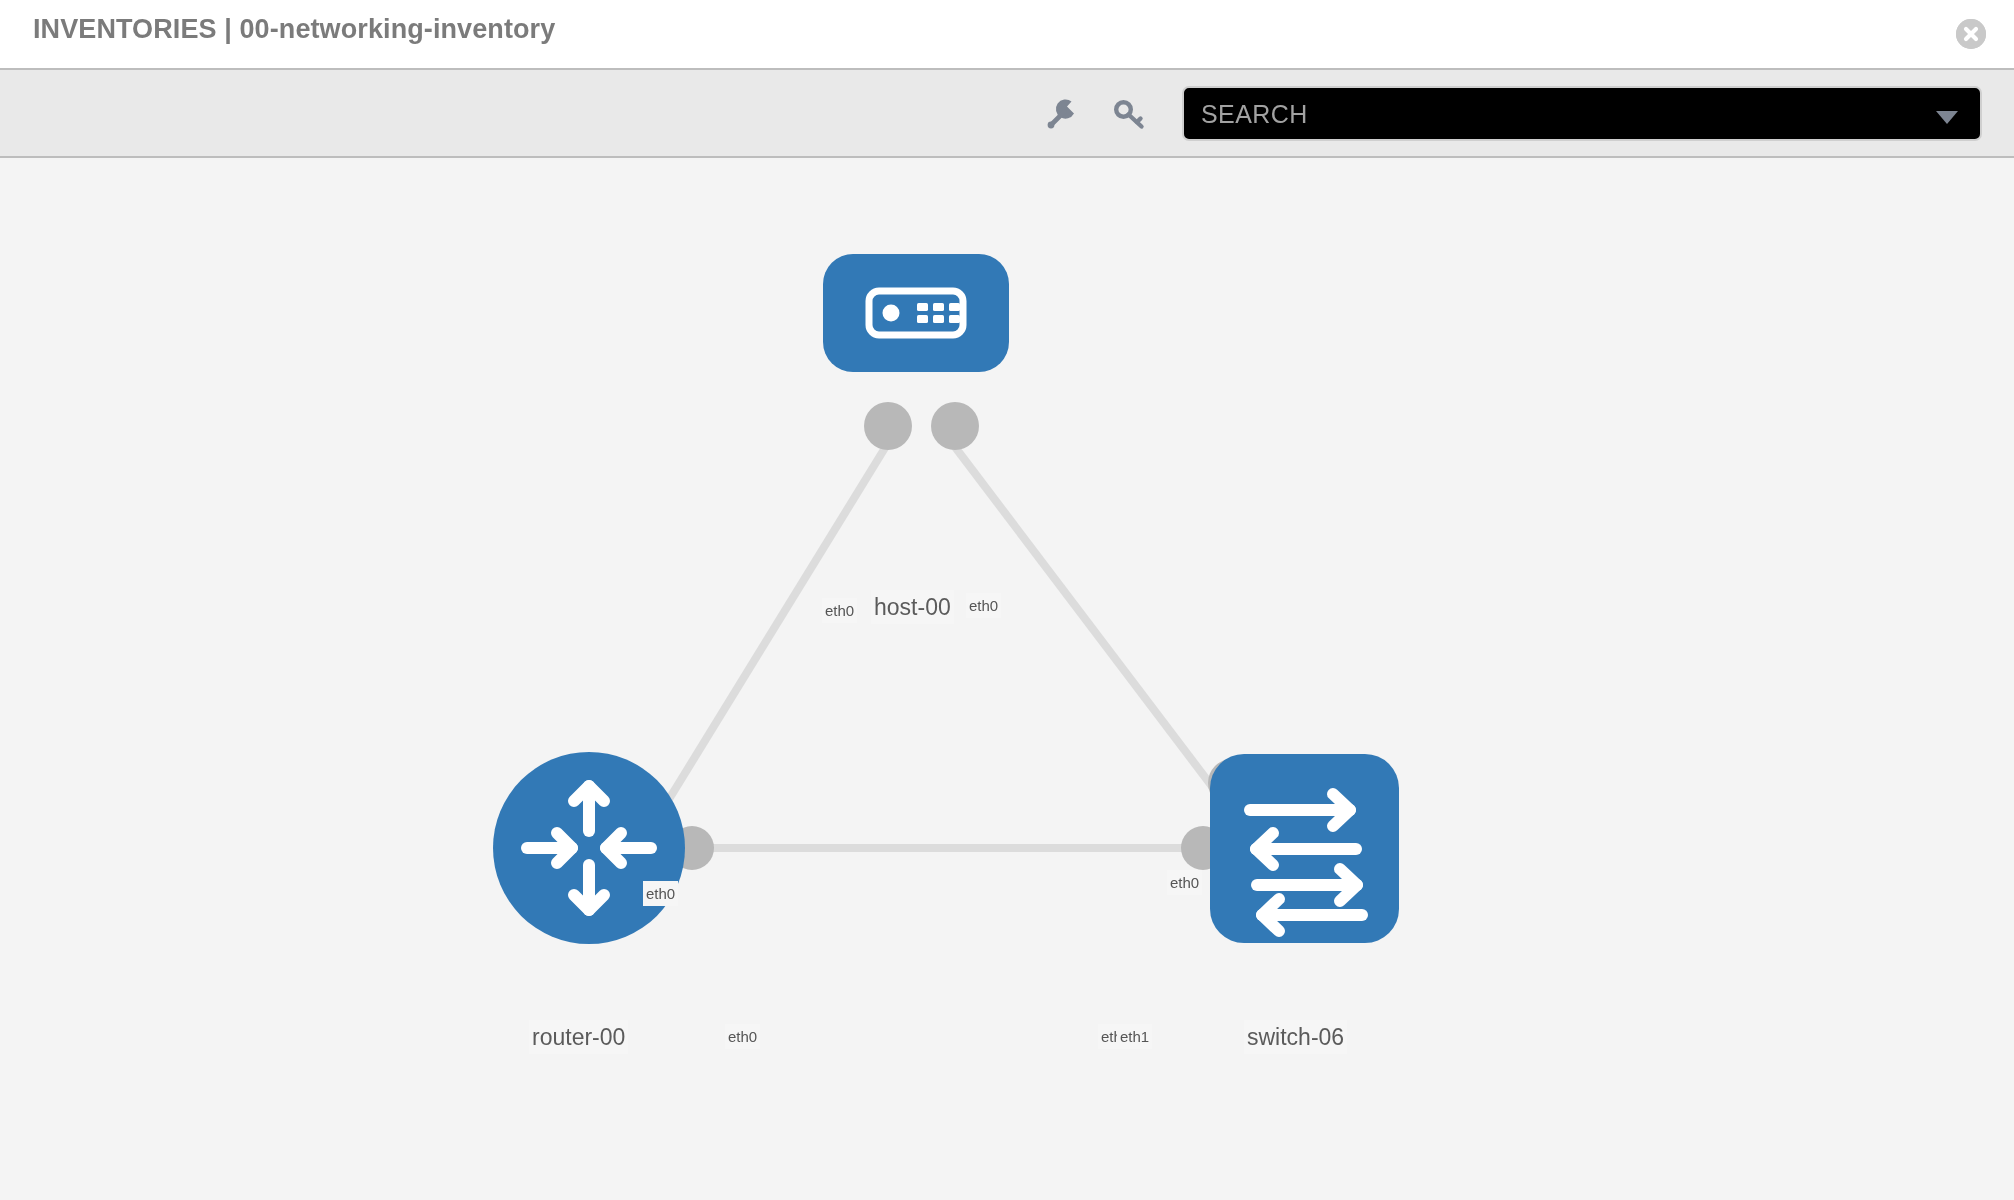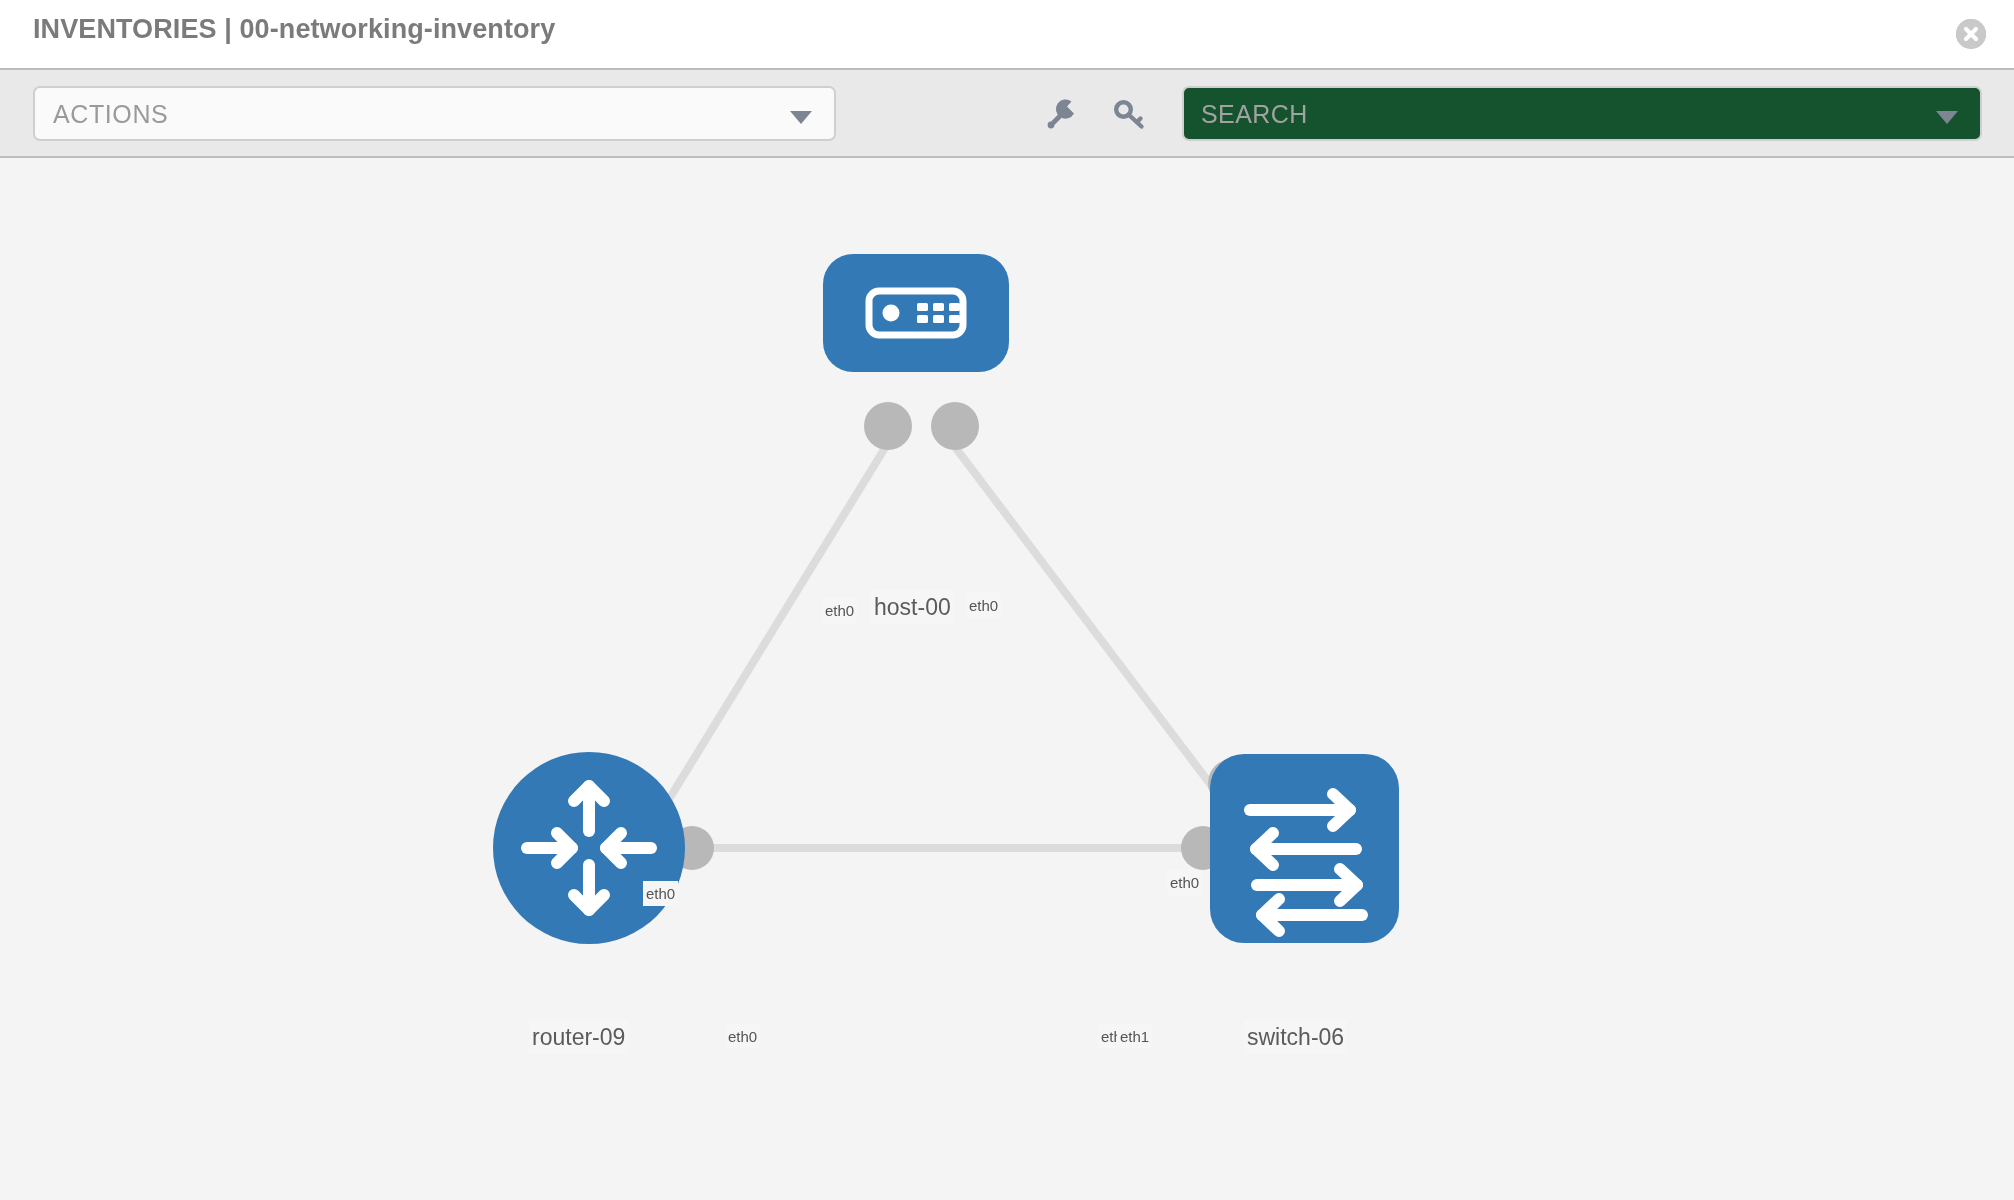--- a/index.html
+++ b/index.html
@@ -85,21 +85,21 @@
     cursor: pointer;
   }
   .tool-icon.wrench { left: 1040px; }
   .tool-icon.key    { left: 1108px; }
   .tool-icon svg { display: block; }
 
   .search-box {
     position: absolute;
     left: 1182px; top: 16px;
     width: 800px; height: 55px;
-    background: #14532d;
+    background: #000000;
     border: 2px solid #cfcfcf;
     border-radius: 7px;
     cursor: text;
   }
   .search-label {
     position: absolute;
     left: 17px; top: 12px;
     font-size: 25px;
     color: #a2a2a2;
     letter-spacing: 0.4px;
@@ -149,24 +149,20 @@
     <div class="close-btn">
       <svg width="30" height="30" viewBox="0 0 30 30">
         <circle cx="15" cy="15" r="15" fill="#c9c9c9"></circle>
         <path d="M10 10 L20 20 M20 10 L10 20" stroke="#ffffff" stroke-width="4.2" stroke-linecap="round"></path>
       </svg>
     </div>
   </div>
 
   <div class="toolbar">
 
-    <div class="actions-select">
-      <span class="actions-label">ACTIONS</span>
-      <span class="caret"></span>
-    </div>
 
     <div class="tool-icon wrench">
       <svg width="44" height="44" viewBox="0 0 44 44">
         <g fill="none" stroke="#7d8592" stroke-width="4.6" stroke-linecap="round" stroke-linejoin="round">
           <path d="M31.5 9.5 A9.6 9.6 0 1 0 34 21.5 L33.5 21 L27 14.5 L31.5 9.5 Z" fill="#7d8592" stroke="none"></path>
           <path d="M24.5 19.5 L11.5 32.5"></path>
         </g>
         <circle cx="11" cy="33" r="3.4" fill="#7d8592"></circle>
       </svg>
     </div>
@@ -260,17 +256,17 @@
 
     <span class="port-label" style="left:822px; top:440px;">eth0</span>
     <span class="port-label" style="left:966px; top:435px;">eth0</span>
     <span class="port-label" style="left:643px; top:723px;">eth0</span>
     <span class="port-label" style="left:1167px; top:712px;">eth0</span>
     <span class="port-label" style="left:725px; top:866px;">eth0</span>
     <span class="port-label" style="left:1098px; top:866px;">eth0</span>
     <span class="port-label" style="left:1117px; top:866px;">eth1</span>
 
     <span class="node-label" style="left:871px; top:432px;">host-00</span>
-    <span class="node-label" style="left:529px; top:862px;">router-09</span>
+    <span class="node-label" style="left:529px; top:862px;">router-00</span>
     <span class="node-label" style="left:1244px; top:862px;">switch-06</span>
 
   </div>
 </div>
 
 </body></html>

